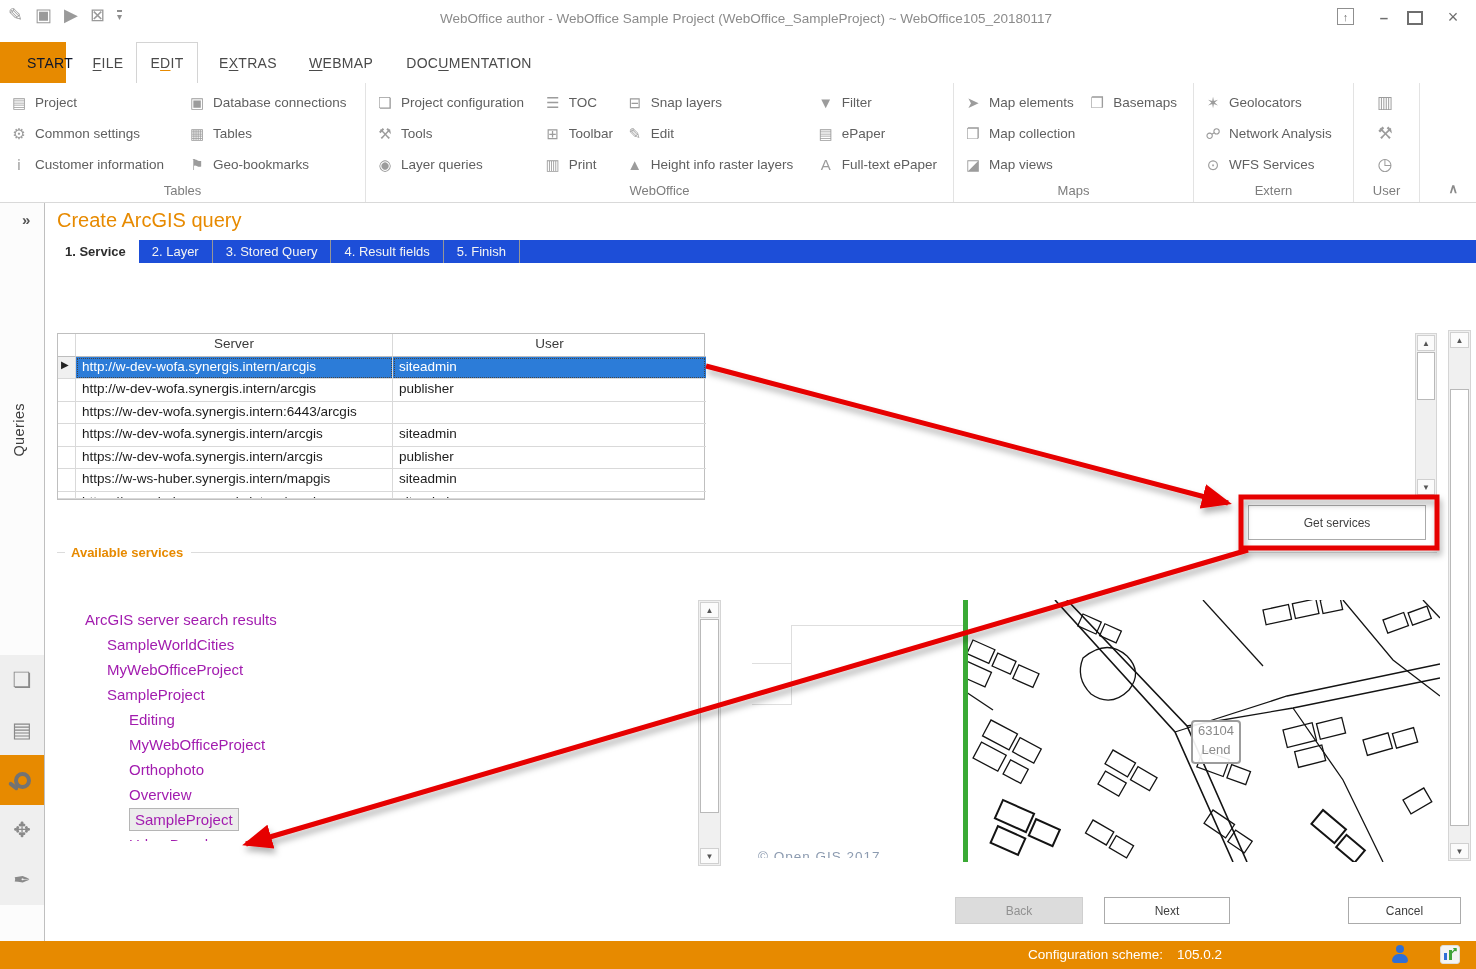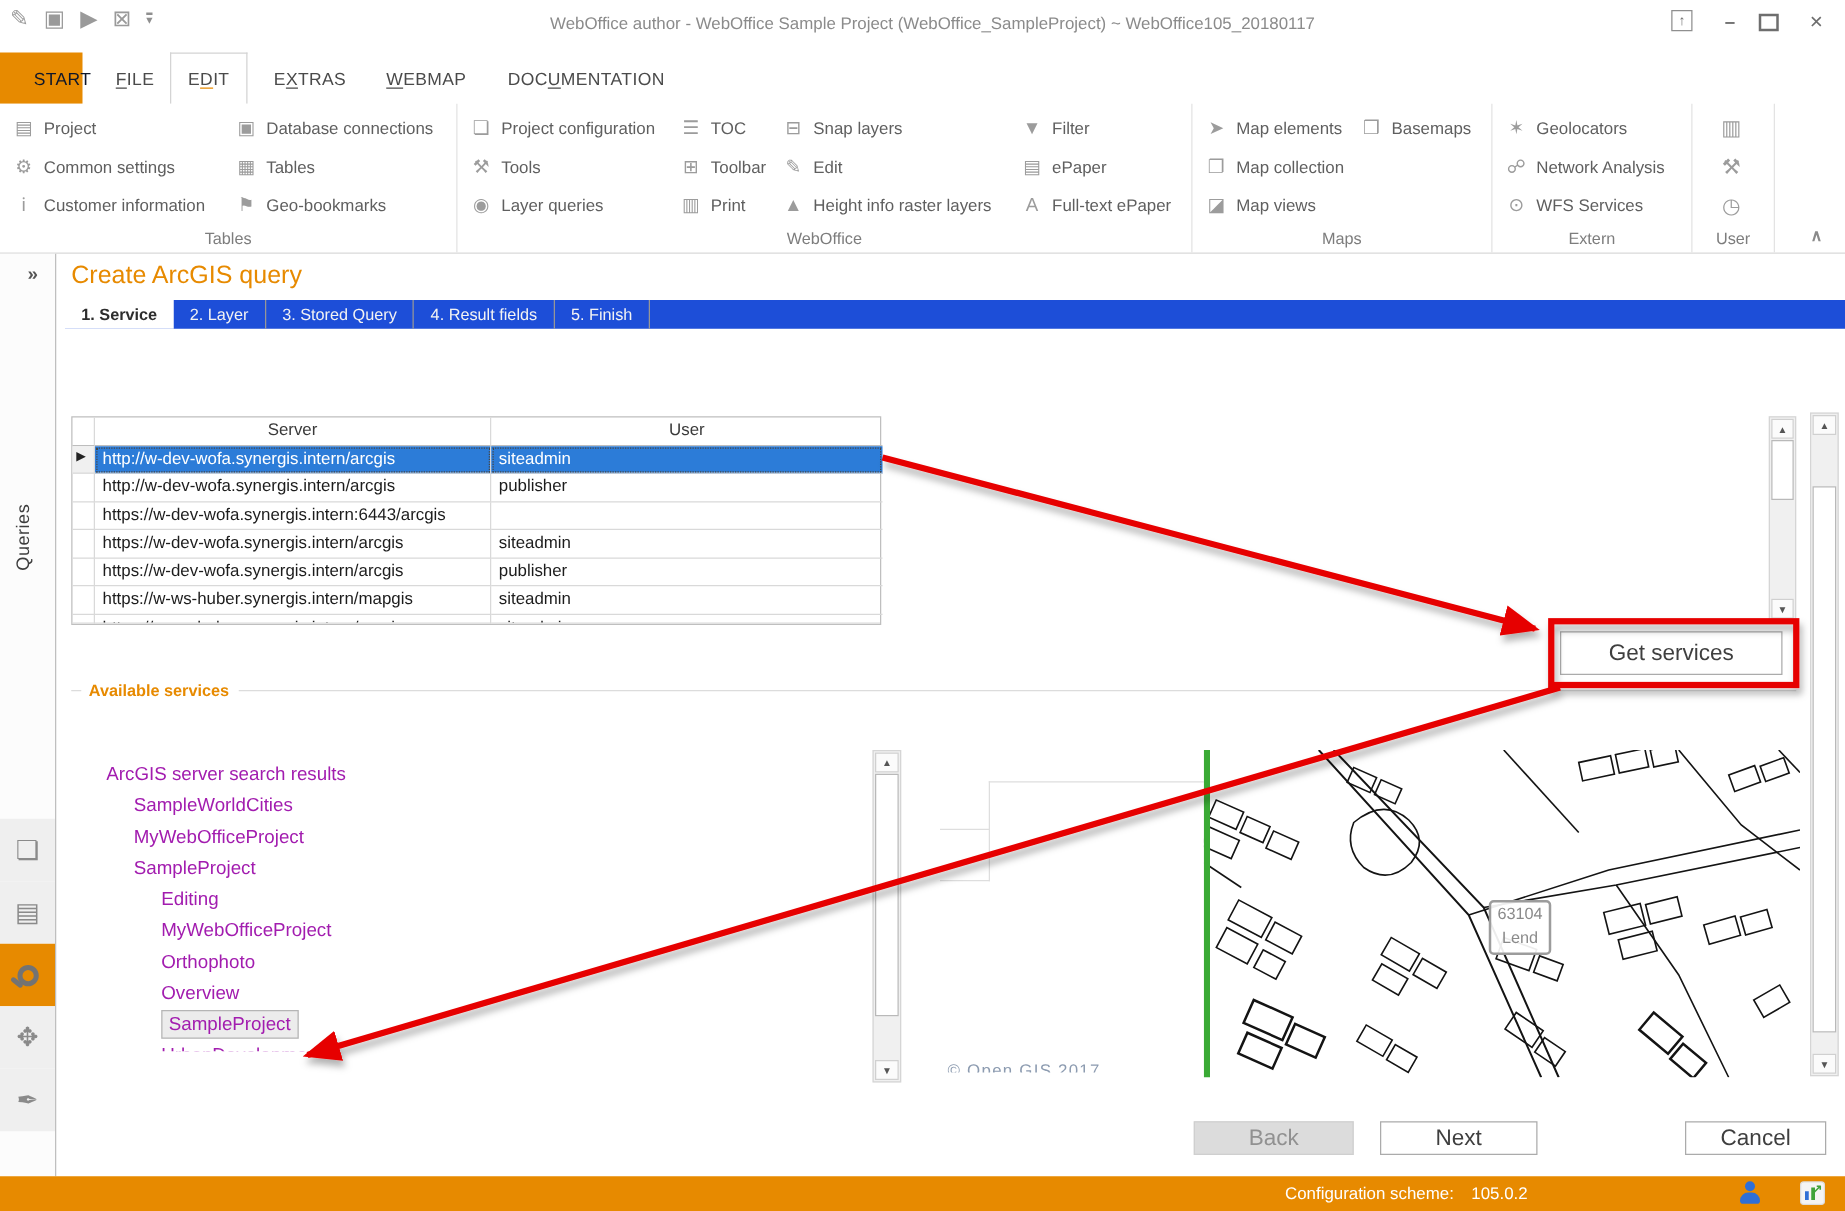--- a/index.html
+++ b/index.html
@@ -85,21 +85,21 @@
   
   .sb { position:absolute; background:#f0f0f0; border:1px solid #d5d5d5; }
   .sb-btn { position:absolute; left:1px; right:1px; height:16px; background:#fbfbfb; border:1px solid #d0d0d0;
             color:#555; font-size:8px; display:flex; align-items:center; justify-content:center; }
   .sb-thumb { position:absolute; left:1px; right:1px; background:#fff; border:1px solid #b9b9b9; }
   #sb-table { left:1415px; top:333px; width:22px; height:164px; }
   #sb-outer { left:1448px; top:330px; width:23px; height:531px; }
   #sb-tree  { left:698px;  top:600px; width:23px; height:266px; }
   
   .btn { background:#fff; border:1px solid #ababab; color:#3f3f3f; display:flex; align-items:center;
-         justify-content:center; font-size:18px; cursor:default; }
+         justify-content:center; font-size:12px; cursor:default; }
   #get-services { position:absolute; left:1248px; top:505px; width:178px; height:35px; }
   .avail { position:absolute; left:57px; top:544px; width:1380px; height:16px; display:flex; align-items:center; }
   .avail-line { height:1px; background:#dcdcdc; }
   .al-l { width:8px; margin-right:6px; }
   .al-r { flex:1; margin-left:8px; }
   .avail-text { color:#e78a00; font-weight:bold; font-size:13px; }
   
   .tree { position:absolute; left:85px; top:607px; width:560px; height:260px; overflow:hidden; }
   .titem { height:25px; line-height:25px; font-size:15px; color:#a21caf; white-space:nowrap; }
   .ind1 { padding-left:22px; } .ind2 { padding-left:44px; }

